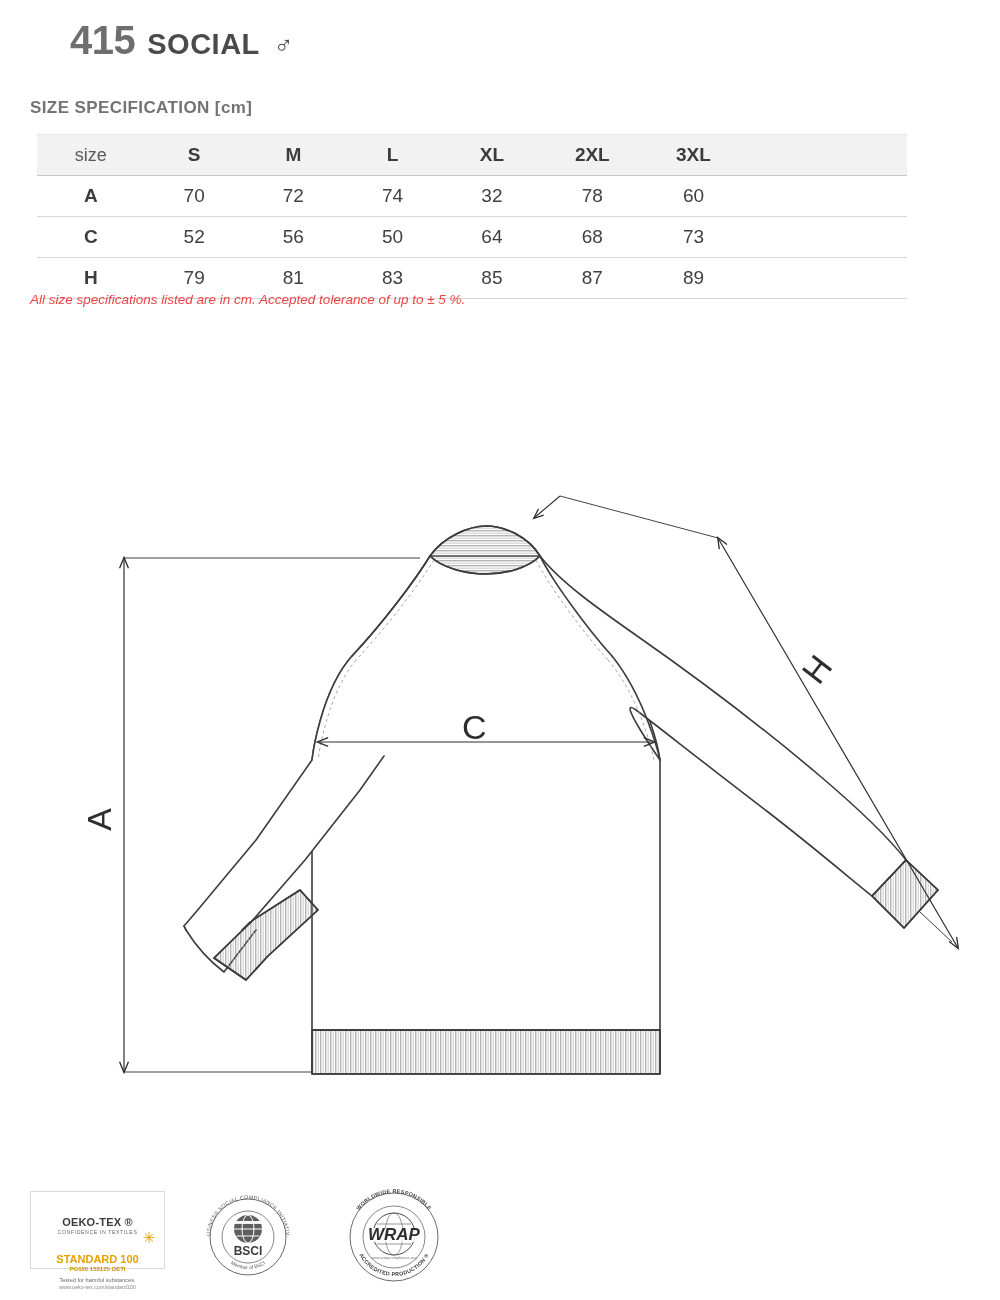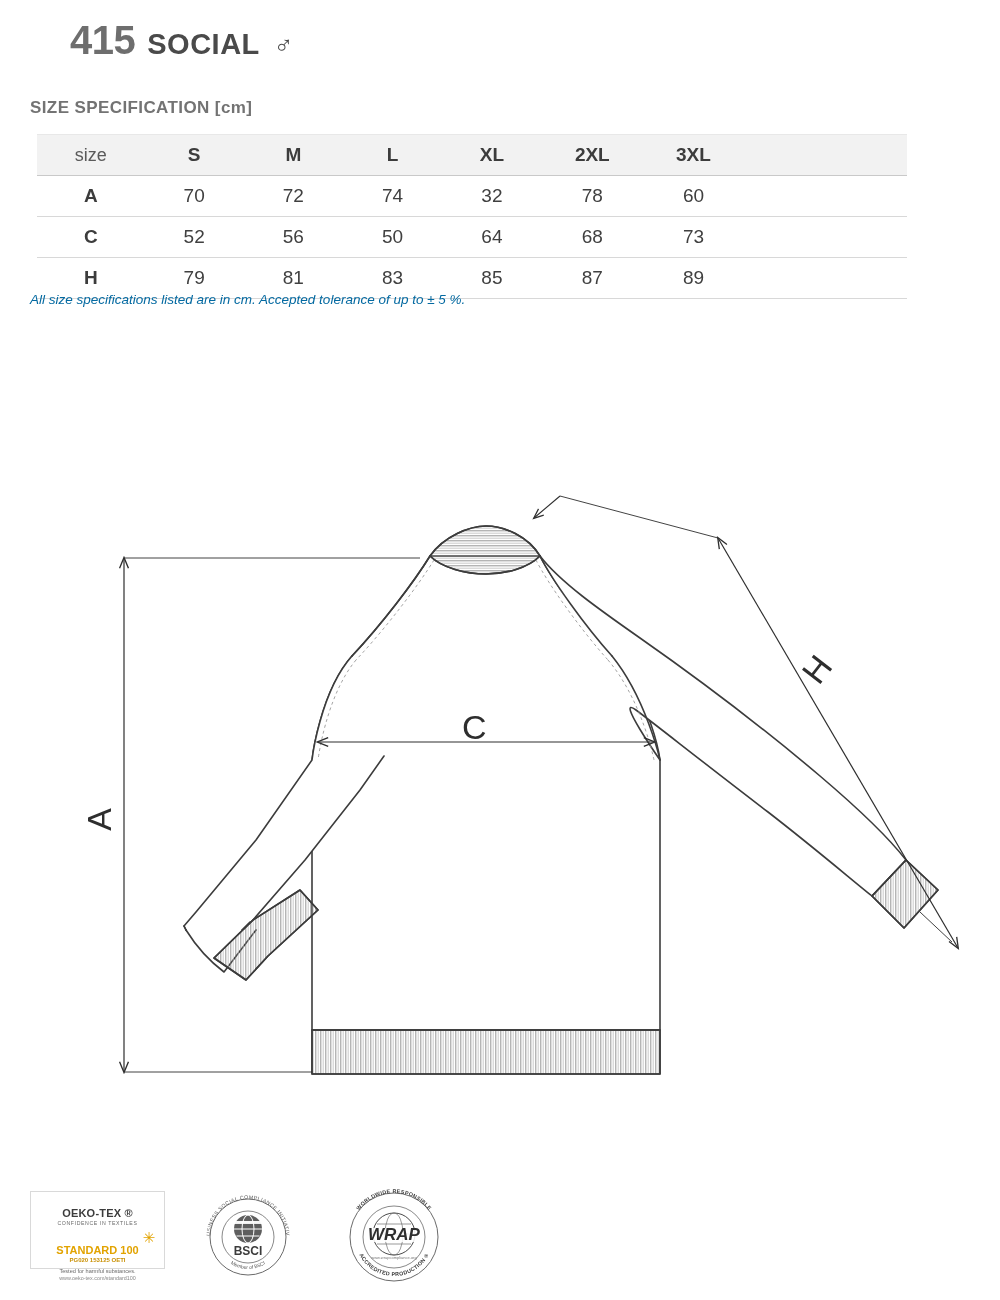--- a/index.html
+++ b/index.html
@@ -93,21 +93,21 @@
   .col-label { width: 120px; }
   .col-size  { width: 112px; }
   .col-pad   { width: 190px; }
 
   .note {
     position: absolute;
     left: 30px;
     top: 292px;
     font-size: 13.5px;
     font-style: italic;
-    color: #0369a1;
+    color: #ef4444;
   }
 
   
   .drawing {
     position: absolute;
     left: 0;
     top: 460px;
     width: 1000px;
     height: 660px;
   }
@@ -134,21 +134,21 @@
     left: 30px;
     top: 6px;
     width: 135px;
     height: 78px;
     border: 1px solid #d9d9d9;
     box-sizing: border-box;
     text-align: center;
     background: #fff;
   }
   .oeko .l1 {
-    margin-top: 15px;
+    margin-top: 24px;
     font-size: 11px;
     font-weight: bold;
     color: #3c3c3c;
     letter-spacing: 0.2px;
   }
   .oeko .l2 { font-size: 5.2px; color: #6a6a6a; letter-spacing: 0.6px; margin-top: 1px;}
   .oeko .l3 { font-size: 11px; font-weight: bold; color: #e2a300; margin-top: 18px; }
   .oeko .l4 { font-size: 6px; color: #c98f00; font-weight: bold; margin-top: 1px; }
   .oeko .l5 { font-size: 5.6px; color: #6a6a6a; margin-top: 5px; }
   .oeko .l6 { font-size: 5.4px; color: #8a8a8a; margin-top: 1px; }

